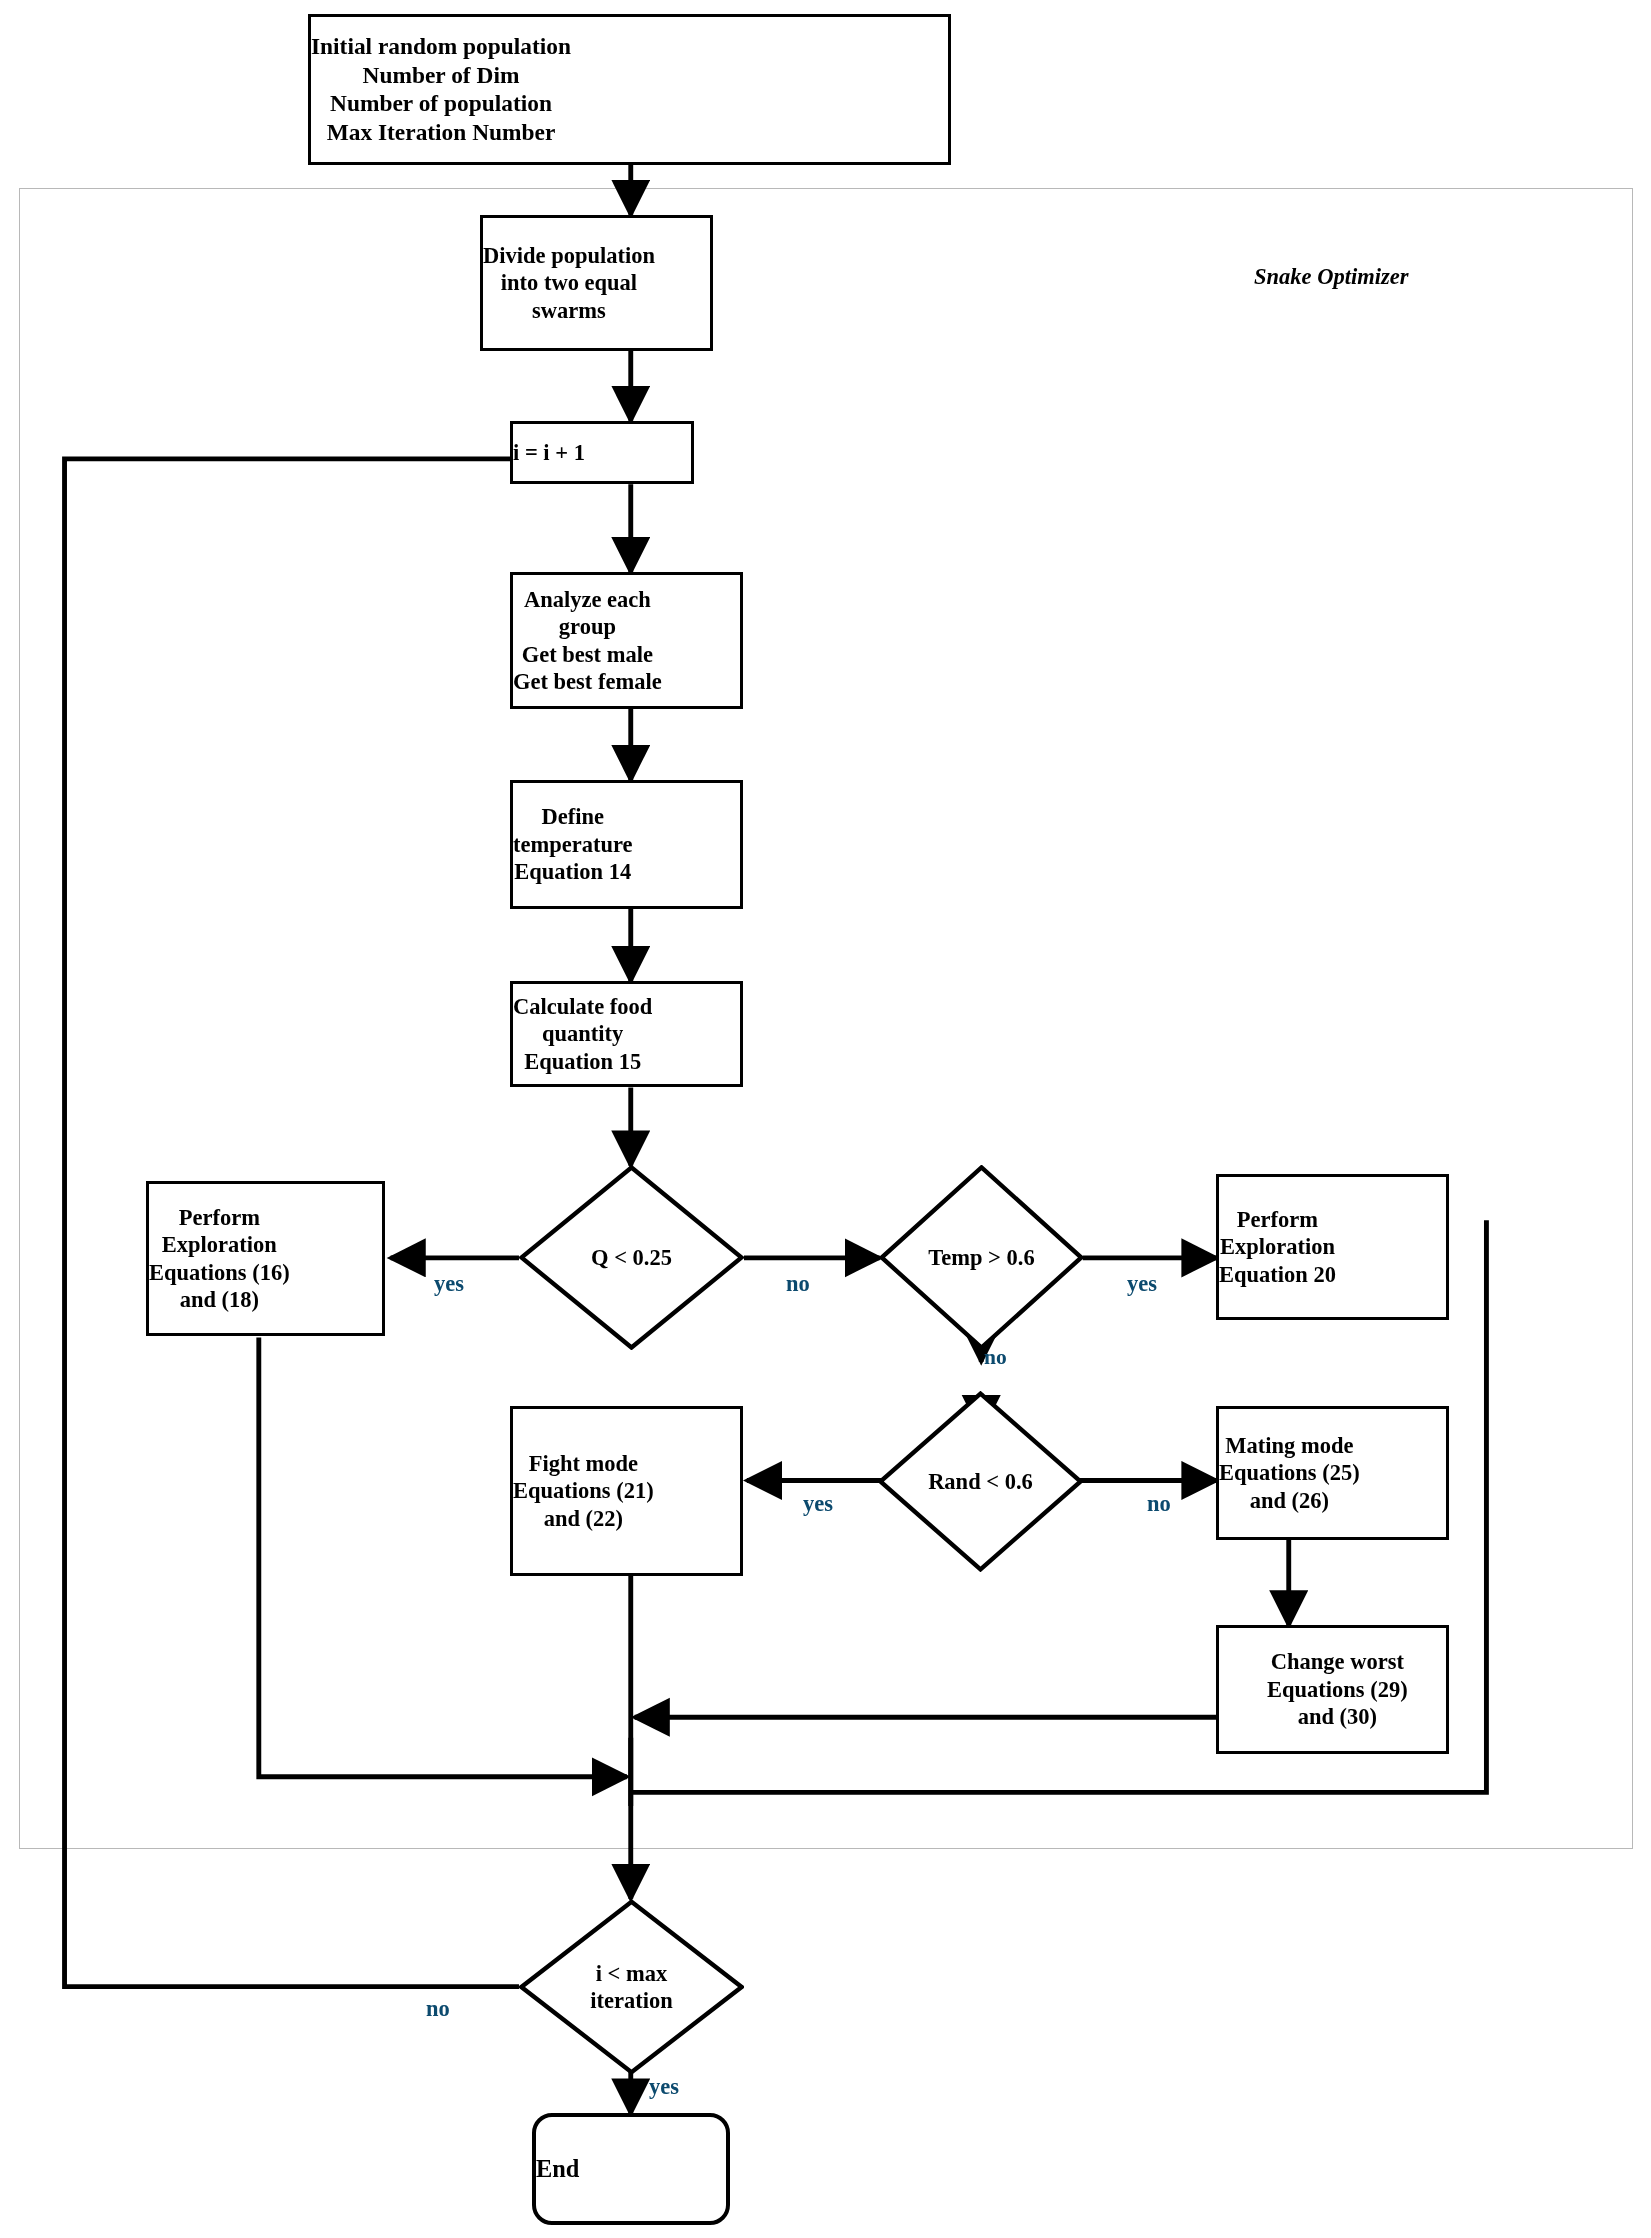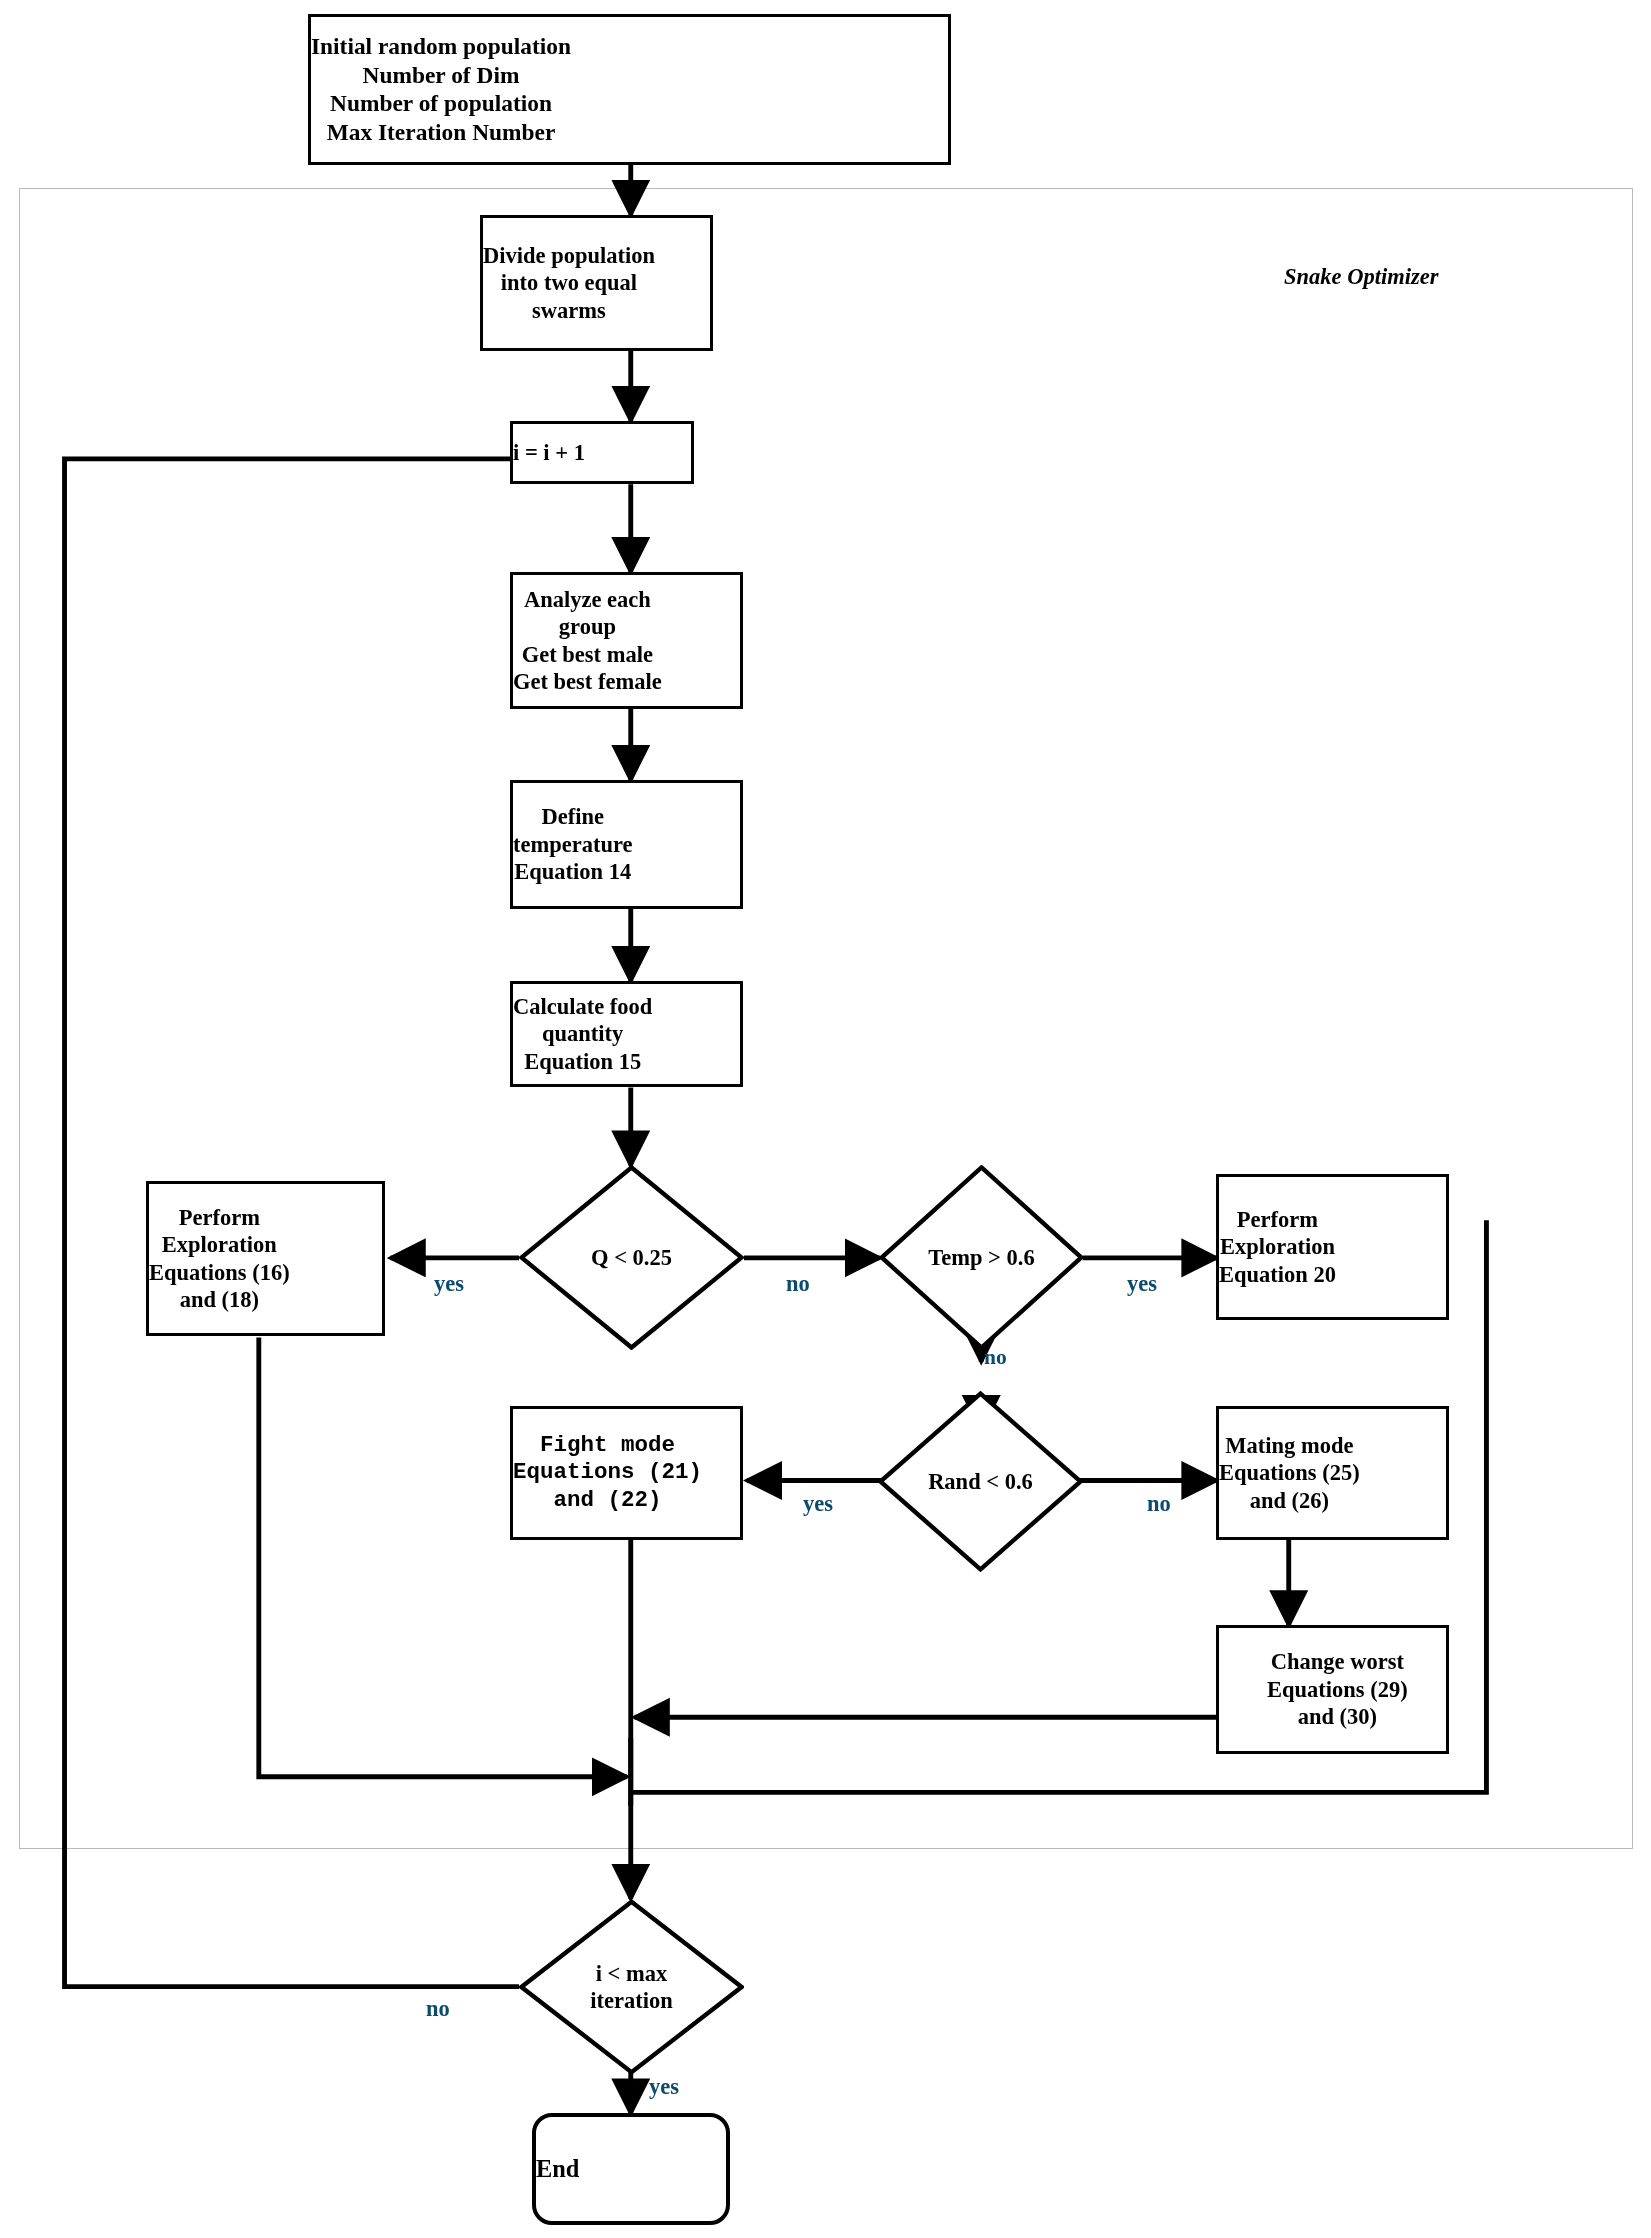--- a/index.html
+++ b/index.html
@@ -17,21 +17,21 @@
   .diamondwrap .dtxt{position:absolute;left:0;top:0;width:100%;height:100%;display:flex;align-items:center;justify-content:center;text-align:center;font-weight:bold;line-height:1.2;color:#000;}
   #wires{position:absolute;left:0;top:0;width:1652px;height:2239px;pointer-events:none;}
 </style>
 </head>
 <body>
 
 <div id="stage">
 
   <div class="container" style="left:18.5px;top:188px;width:1614px;height:1661px;"></div>
 
-  <div class="grouplabel" style="left:1284px;top:264px;font-size:22.5px;">Snake Optimizer</div>
+  <div class="grouplabel" style="left:1254px;top:264px;font-size:22.5px;">Snake Optimizer</div>
 
   <svg id="wires" viewBox="0 0 3384 4587">
     <defs>
       <marker id="ah" markerWidth="10" markerHeight="10" refX="7.2" refY="4" orient="auto" markerUnits="strokeWidth">
         <path d="M0,0 L8,4 L0,8 z" fill="#000"></path>
       </marker>
     </defs>
     <g stroke="#000" stroke-width="10" fill="none" marker-end="url(#ah)">
 
       <path d="M1292,338 L1292,440"></path>
@@ -143,21 +143,21 @@
 Equation 20</div>
   </div>
 
   <div class="diamondwrap" style="left:878px;top:1391px;width:205px;height:181px;">
     <svg width="205" height="181" viewBox="0 0 420 370">
       <polygon points="210,5 415,185 210,365 5,185" fill="#fff" stroke="#000" stroke-width="9"></polygon>
     </svg>
     <div class="dtxt" style="font-size:22.5px;white-space:pre-line;">Rand &lt; 0.6</div>
   </div>
 
-  <div class="node box" style="left:510px;top:1406px;width:233px;height:134px;font-family:Liberation Mono, monospace;">
+  <div class="node box" style="left:510px;top:1406px;width:233px;height:170px;">
     <div class="txt" style="font-size:22.5px;white-space:pre-line;">Fight mode
 Equations (21)
 and   (22)</div>
   </div>
 
   <div class="node box" style="left:1216px;top:1406px;width:233px;height:134px;">
     <div class="txt" style="font-size:22.5px;white-space:pre-line;">Mating mode
 Equations (25)
 and (26)</div>
   </div>

